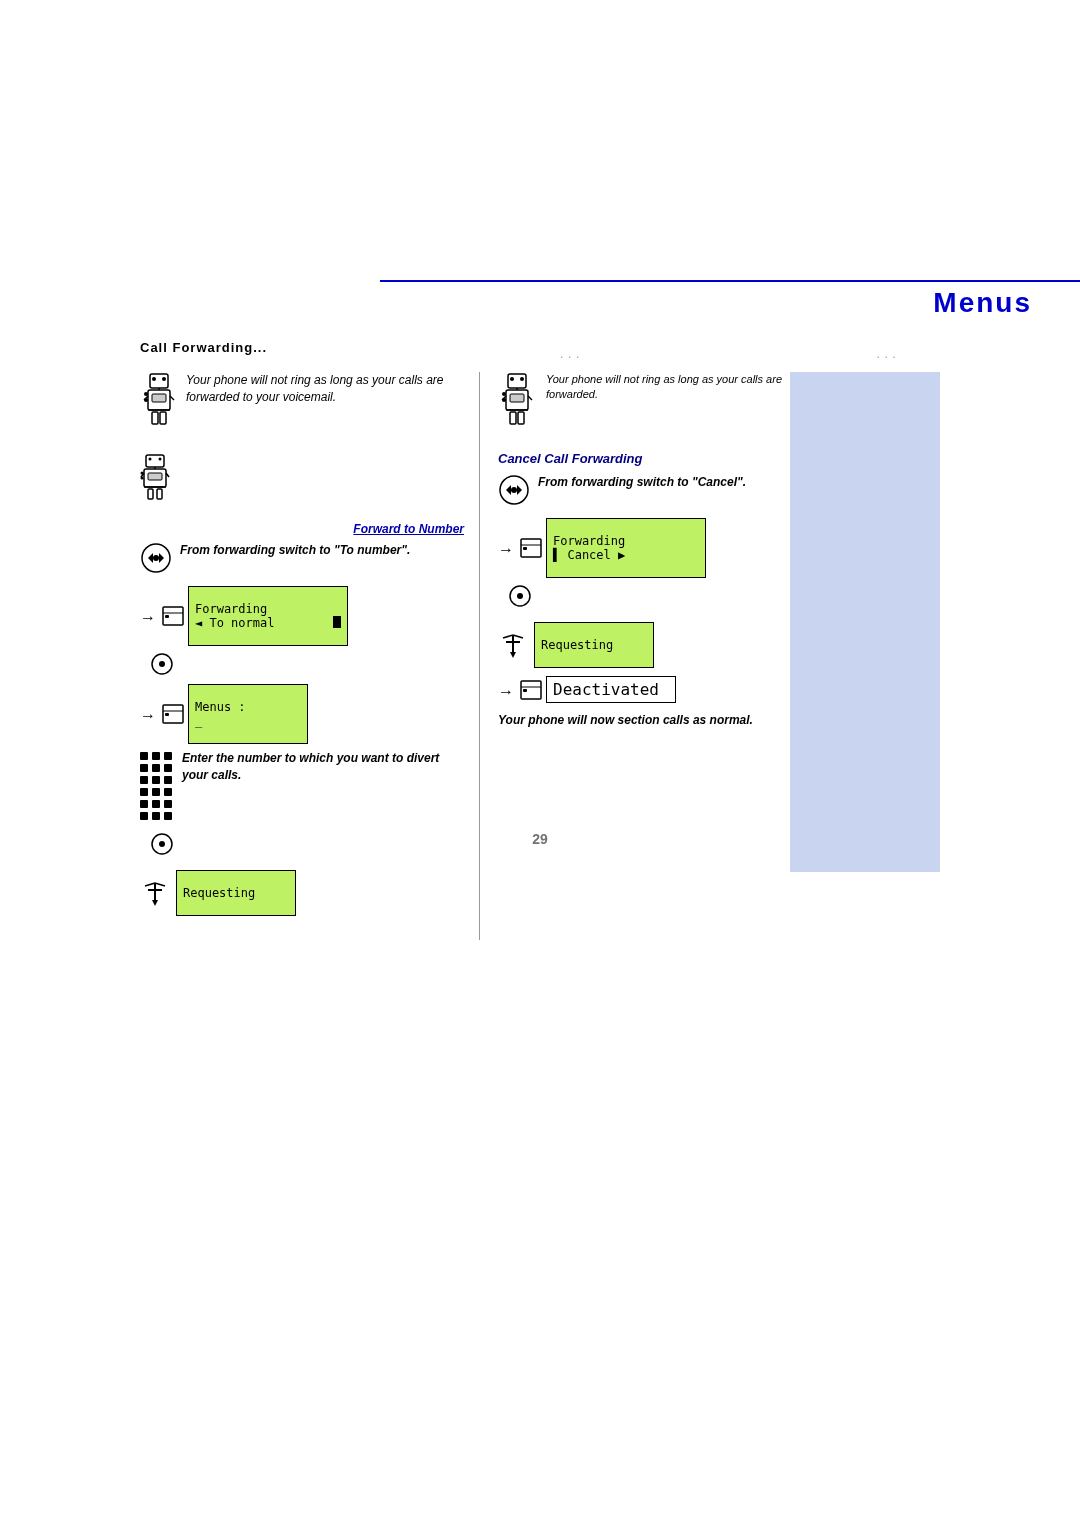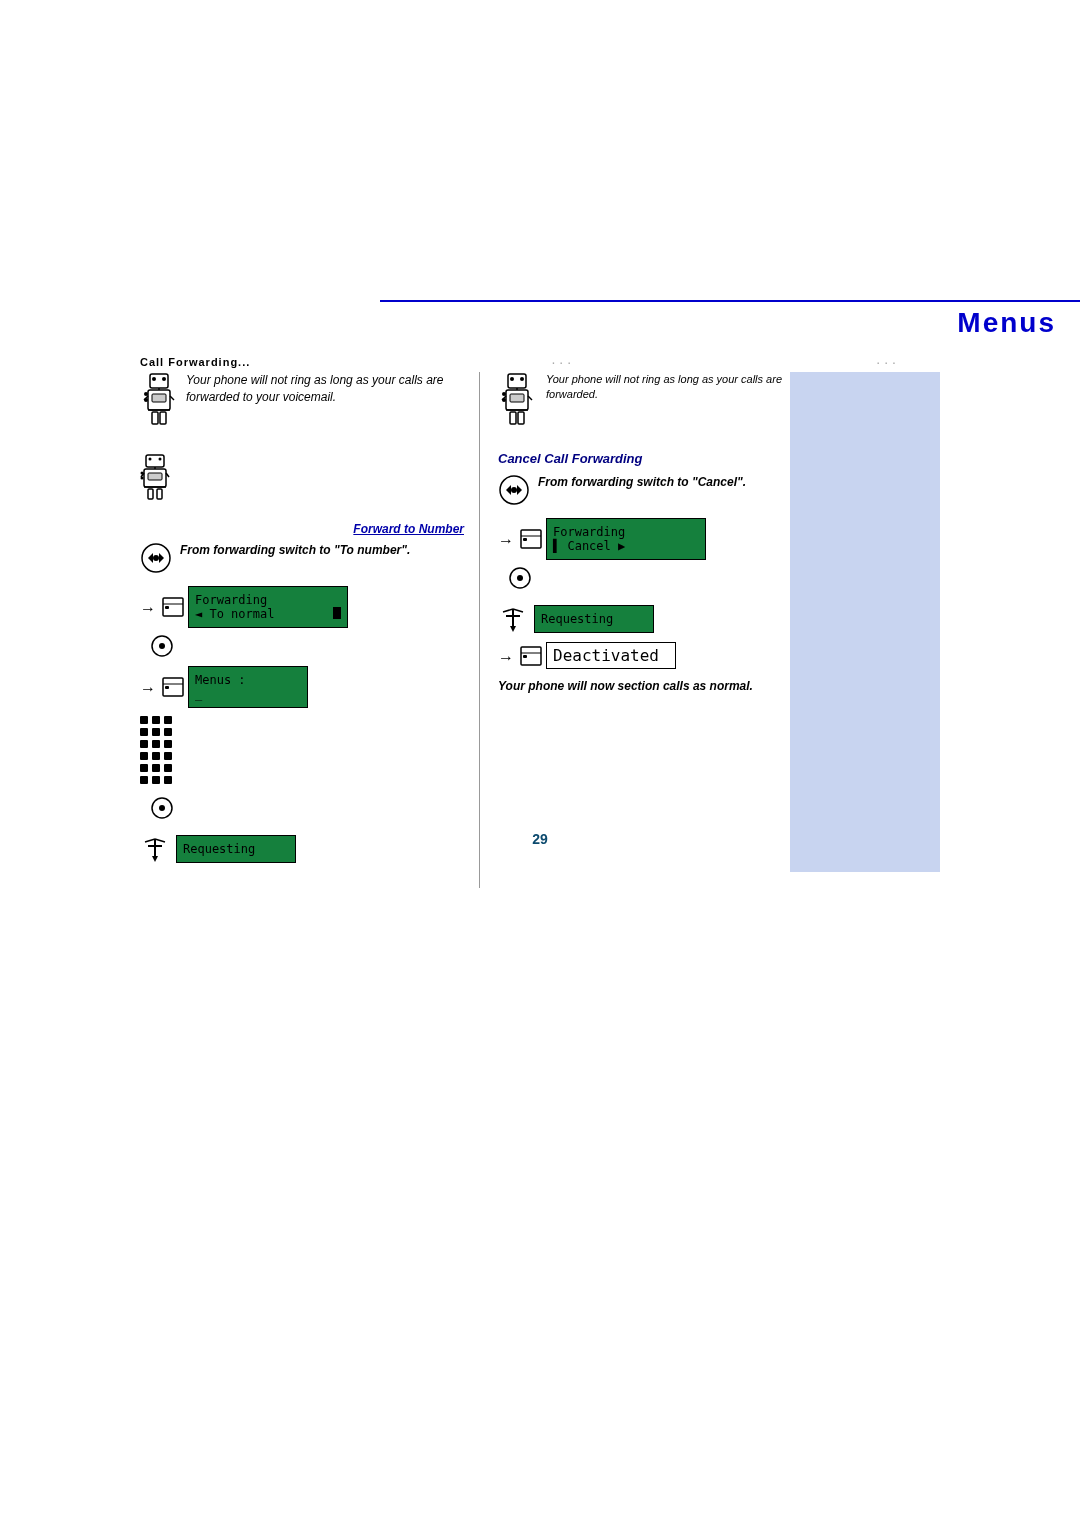--- a/index.html
+++ b/index.html
@@ -14,38 +14,36 @@
 
     
     .header-bar {
       position: absolute;
       top: 280px;
       right: 0;
       width: 700px;
       border-top: 2px solid #0000cc;
       padding-top: 5px;
       text-align: right;
-      padding-right: 24px;
-      margin-top: 20px;
+      padding-right: 48px;
     }
     .header-title {
       font-size: 28px;
       font-weight: bold;
       color: #0000cc;
       letter-spacing: 2px;
     }
 
     
     .section-label {
-      font-size: 11px;
+      font-size: 13px;
       font-weight: bold;
       color: #000000;
       letter-spacing: 1px;
       margin-bottom: 10px;
-      margin-top: 16px;
     }
 
     
     .col-left {
       width: 340px;
       flex-shrink: 0;
       border-right: 1px solid #aaaaaa;
       padding-right: 15px;
       padding-bottom: 20px;
     }
@@ -96,22 +94,22 @@
     }
     .arrow-right {
       font-size: 16px;
       color: #000000;
       margin-right: 6px;
       font-weight: bold;
     }
 
     .screen-box {
       border: 1.5px solid #000000;
-      background: #15803d;
-      padding: 6px 6px;
+      background: #bef264;
+      padding: 15px 6px;
       font-family: monospace;
       font-size: 12px;
       min-width: 120px;
       display: inline-block;
     }
     .screen-box-wide {
       min-width: 160px;
     }
     .numpad-grid {
       display: grid;
@@ -142,21 +140,21 @@
       font-family: monospace;
       font-size: 12px;
       display: inline-block;
       min-width: 130px;
     }
 
     .page-number {
       text-align: center;
       font-size: 14px;
       font-weight: bold;
-      color: #0c4a6e;
+      color: #737373;
       margin-top: 10px;
     }
 
     
     .dots-separator {
       font-size: 14px;
       color: #aaaaaa;
       letter-spacing: 4px;
     }
 
@@ -321,20 +319,21 @@
             <div class="numpad-dot"></div>
             <div class="numpad-dot"></div>
           <div class="numpad-dot"></div>
             <div class="numpad-dot"></div>
             <div class="numpad-dot"></div>
           <div class="numpad-dot"></div>
             <div class="numpad-dot"></div>
             <div class="numpad-dot"></div>
         </div>
       </div>
+      <p class="bold-italic-text">Enter the number to which you want to divert your calls.</p>
     </div>
 
     <div style="margin-left:10px; margin-bottom:10px;">
       <svg width="24" height="24" viewBox="0 0 24 24">
         <circle cx="12" cy="12" r="10" fill="none" stroke="#000" stroke-width="1.5"></circle>
         <circle cx="12" cy="12" r="3" fill="#000"></circle>
       </svg>
     </div>
 
     <div style="display:flex; align-items:center; margin-bottom:4px;">

